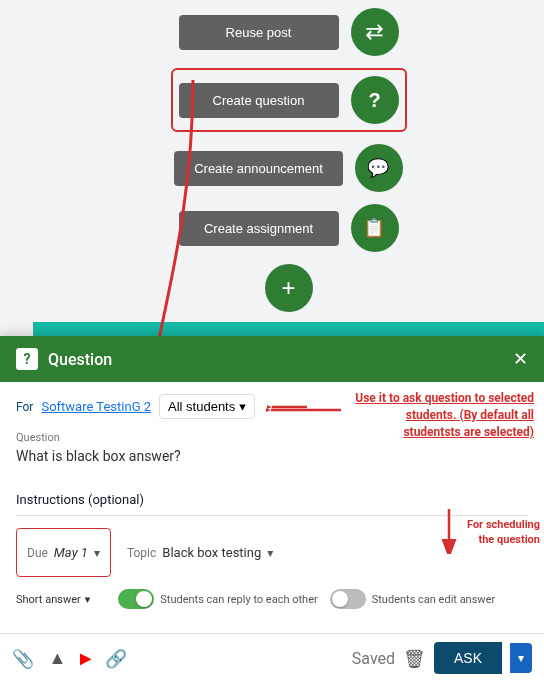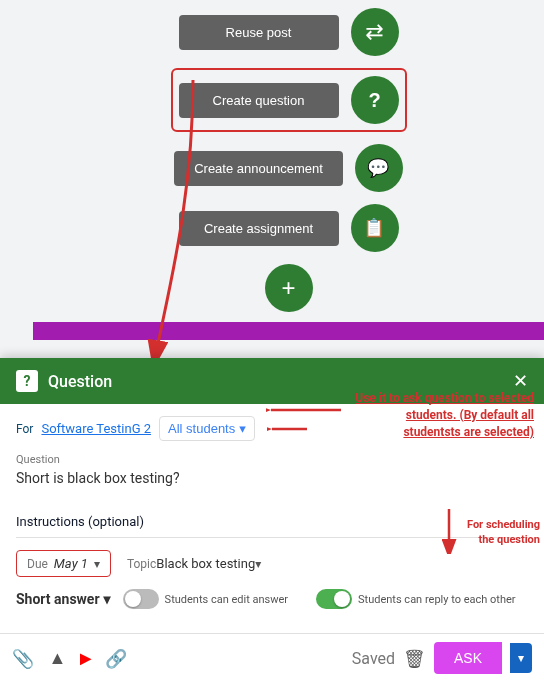--- a/index.html
+++ b/index.html
@@ -126,21 +126,21 @@
     .for-class {
       color: #1a73e8;
       font-size: 13px;
       text-decoration: underline;
     }
 
     .students-dropdown {
       display: flex;
       align-items: center;
       gap: 4px;
-      color: #3b82f6;
+      color: #000000;
       font-size: 13px;
       cursor: pointer;
       border: 1px solid #ddd;
       border-radius: 4px;
       padding: 4px 8px;
       background: white;
     }
 
     .question-label {
       font-size: 11px;
@@ -170,21 +170,21 @@
       margin-bottom: 12px;
       font-size: 13px;
     }
 
     .due-field {
       display: flex;
       align-items: center;
       gap: 6px;
       border: 1px solid #d32f2f;
       border-radius: 4px;
-      padding: 5px 10px;
+      padding: 16px 10px;
       cursor: pointer;
       color: #333;
     }
 
     .due-label {
       color: #777;
       font-size: 12px;
     }
 
     .due-value {
@@ -193,20 +193,21 @@
     }
 
     .due-chevron {
       font-size: 12px;
       color: #555;
     }
 
     .topic-field {
       display: flex;
       align-items: center;
+      gap: 6px;
       cursor: pointer;
       color: #333;
     }
 
     .topic-label {
       color: #777;
       font-size: 12px;
     }
 
     .topic-value {
@@ -220,22 +221,21 @@
       margin-bottom: 12px;
       font-size: 12px;
       color: #555;
     }
 
     .short-answer-dropdown {
       display: flex;
       gap: 4px;
       cursor: pointer;
       color: #333;
-      font-size: 14px;
-      font-weight: bold;
+      font-size: 11px;
     }
 
     .toggle-container {
       display: flex;
       align-items: center;
       gap: 6px;
     }
 
     .toggle {
       width: 36px;
@@ -294,21 +294,21 @@
       color: #777;
     }
 
     .delete-icon {
       color: #555;
       font-size: 18px;
       cursor: pointer;
     }
 
     .ask-btn {
-      background: #d946ef;
+      background: #0c4a6e;
       color: white;
       border: none;
       border-radius: 4px 0 0 4px;
       padding: 8px 20px;
       font-size: 14px;
       font-weight: 500;
       cursor: pointer;
     }
 
     .ask-dropdown-btn {
@@ -355,21 +355,21 @@
       border-radius: 3px;
       display: flex;
       align-items: center;
       justify-content: center;
       color: #2e7d32;
       font-size: 14px;
       font-weight: bold;
     }
 
     .top-section {
-      background: #a21caf;
+      background: #14b8a6;
       min-height: 340px;
       position: relative;
       margin-left: 33px;
     }
   </style>
 </head>
 <body>
 
 <div class="top-section">
   <div class="top-menu">
@@ -447,21 +447,21 @@
         <defs>
           <marker id="arr2" markerWidth="8" markerHeight="6" refX="0" refY="3" orient="auto">
             <polygon points="8 0, 0 3, 8 6" fill="#d32f2f"></polygon>
           </marker>
         </defs>
         <line x1="40" y1="10" x2="5" y2="10" stroke="#d32f2f" stroke-width="2.5" marker-end="url(#arr2)"></line>
       </svg>
     </div>
 
     <div class="question-label">Question</div>
-    <div class="question-text">Short is black box testing?</div>
+    <div class="question-text">What is black box answer?</div>
 
     <div class="instructions-placeholder">Instructions (optional)</div>
 
     <div class="meta-row">
       <div class="due-field">
         <span class="due-label">Due</span>
         <span class="due-value">May 1</span>
         <span class="due-chevron">▾</span>
       </div>
 
@@ -471,28 +471,28 @@
         <span style="font-size:12px; color:#555;">▾</span>
       </div>
     </div>
 
     <div class="options-row">
       <div class="short-answer-dropdown">
         <span>Short answer</span>
         <span>▾</span>
       </div>
 
+      <div class="toggle-container" style="margin-left:16px;">
+        <div class="toggle"></div>
+        <span style="font-size:11px; color:#555;">Students can reply to each other</span>
+      </div>
+
       <div class="toggle-container">
         <div class="toggle toggle-off"></div>
         <span style="font-size:11px; color:#555;">Students can edit answer</span>
-      </div>
-
-      <div class="toggle-container" style="margin-left:16px;">
-        <div class="toggle"></div>
-        <span style="font-size:11px; color:#555;">Students can reply to each other</span>
       </div>
     </div>
   </div>
 
   <div class="bottom-bar">
     <div class="attachment-icons">
       <span style="cursor:pointer;">📎</span>
       <span style="cursor:pointer;">▲</span>
       <span style="cursor:pointer; color:#ff0000; font-weight:bold; font-size:14px;">▶</span>
       <span style="cursor:pointer;">🔗</span>

